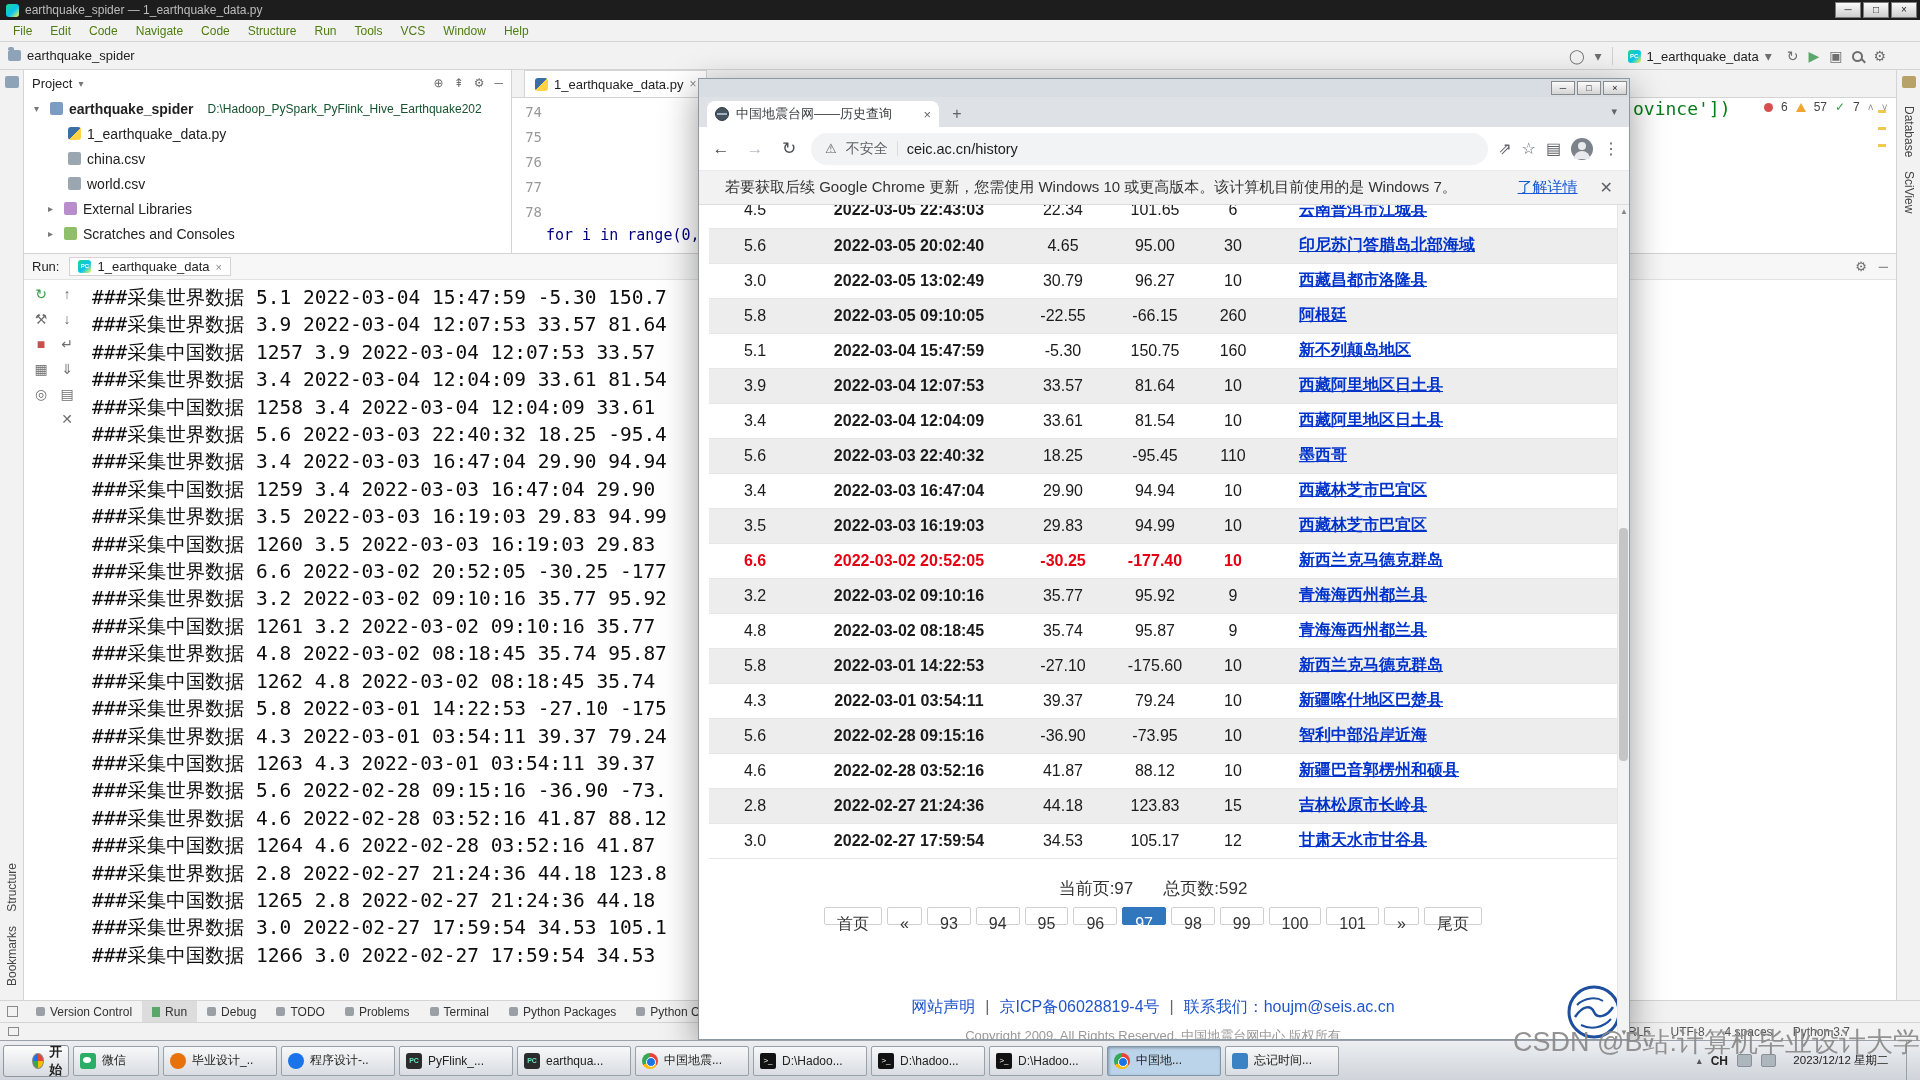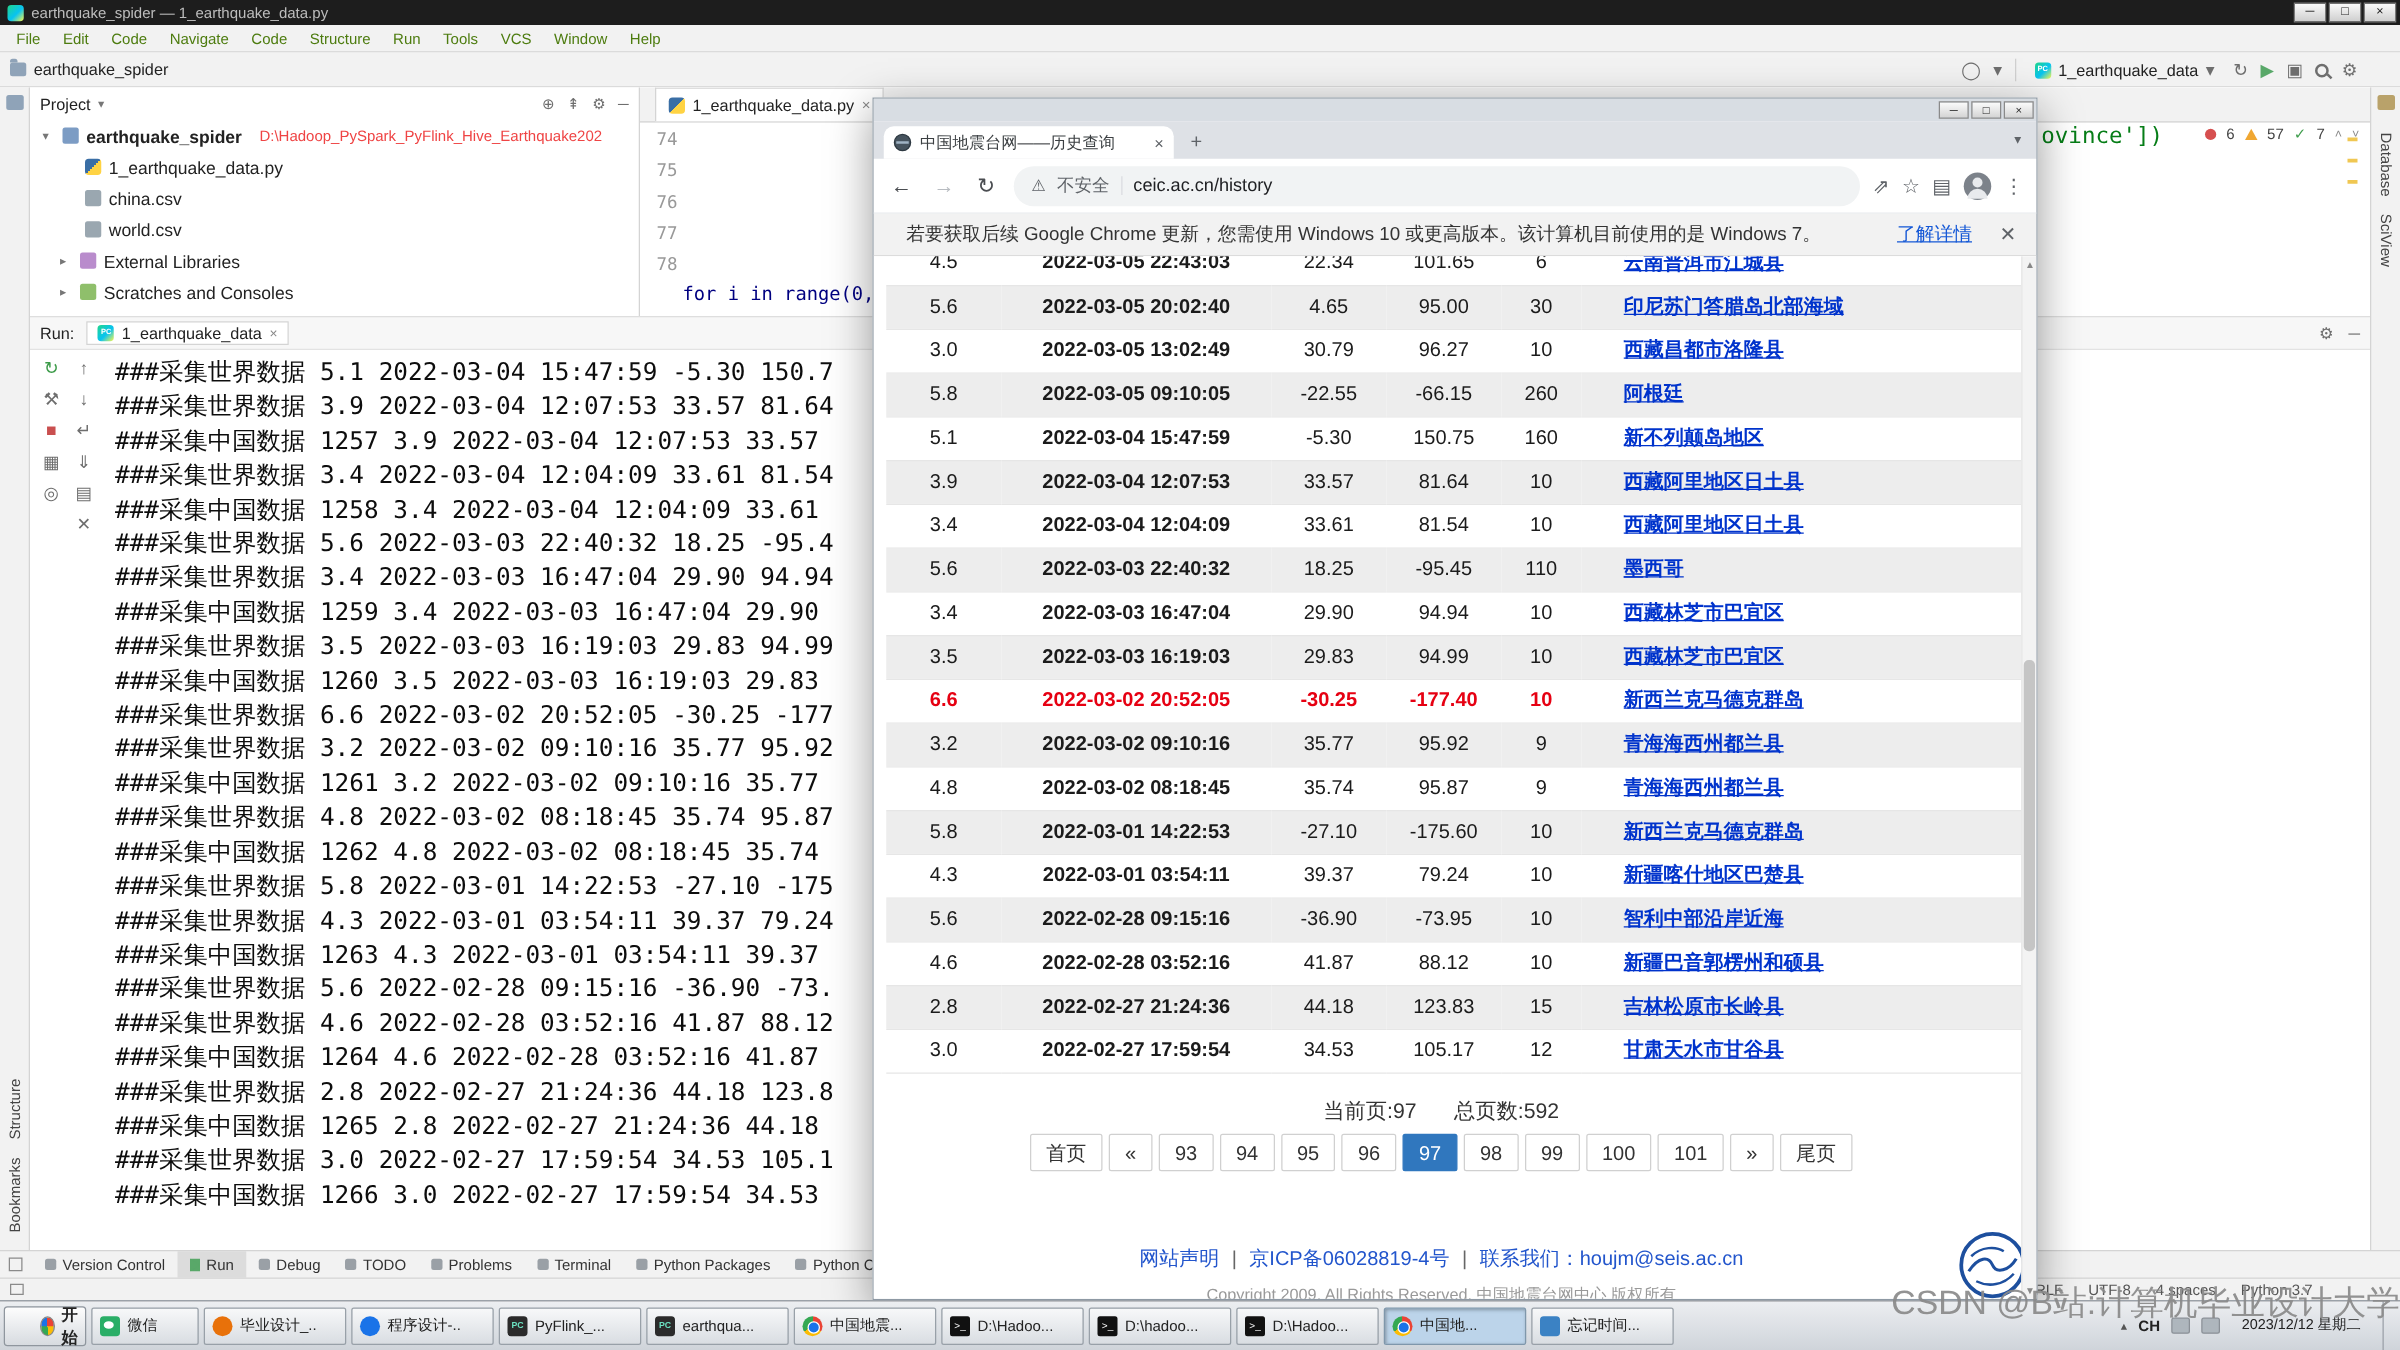--- a/index.html
+++ b/index.html
@@ -46,21 +46,21 @@
   .proj-head .hic { margin-left:auto; color:#6e6e6e; font-size:12px; display:flex; gap:10px; }
   .tree-row { height:25px; display:flex; align-items:center; gap:6px; font-size:14px; color:#222; padding-left:10px; white-space:nowrap; overflow:hidden; }
   .tree-row .tw { color:#777; font-size:10px; width:10px; }
   .indent1 { padding-left:44px; } .indent2 { padding-left:24px; }
   .ico { width:13px; height:13px; border-radius:2px; flex:0 0 auto; }
   .ico.folder { background:#7c9cc4; }
   .ico.py { background:linear-gradient(135deg,#3a6ea5 50%,#ffd343 50%); border-radius:3px; }
   .ico.csv { background:#9aa7b0; }
   .ico.lib { background:#b98ccc; }
   .ico.scratch { background:#8fbf6b; }
-  .tree-path { color:#ef4444; font-size:12px; margin-left:8px; }
+  .tree-path { color:#14532d; font-size:12px; margin-left:8px; }
 
   .pc-editor { position:absolute; left:512px; top:0; right:24px; height:183px; background:#fff; overflow:hidden; }
   .ed-tabs { height:28px; background:#f2f2f2; border-bottom:1px solid #d4d4d4; display:flex; align-items:flex-end; padding-left:12px; }
   .ed-tab { height:27px; background:#fff; border:1px solid #d4d4d4; border-bottom:none; display:flex; align-items:center; gap:6px;
             padding:0 10px; font-size:13px; color:#222; }
   .ed-tab .x { color:#888; font-size:12px; }
   .gutter { position:absolute; left:0; top:30px; width:30px; text-align:right; color:#999; font-size:14px; line-height:25px; }
   .code-line { position:absolute; left:34px; top:156px; font-size:15px; color:#000080; }
   .ed-frag { position:absolute; left:1121px; top:28px; font-size:18px; color:#067d17; }
   .insp { position:absolute; left:1252px; top:30px; display:flex; align-items:center; gap:8px; font-size:12px; color:#444; }
@@ -132,21 +132,21 @@
   table.eq { position:absolute; left:10px; top:-12px; width:908px; border-collapse:collapse; table-layout:fixed; }
   table.eq td { height:35px; text-align:center; font-size:16px; color:#1b1b1b; border-bottom:1px solid #e6e6e6; overflow:hidden; white-space:nowrap; }
   table.eq tr.alt { background:#ededed; }
   table.eq td.t-time { font-weight:bold; }
   table.eq td.loc { text-align:left; padding-left:34px; }
   .loc-link { color:#0033cc; font-weight:bold; text-decoration:underline; cursor:pointer; }
   tr.alert td { color:#e60012; font-weight:bold; }
 
   .pg-info { position:absolute; left:0; right:22px; top:672px; display:flex; justify-content:center; gap:30px; font-size:17px; color:#333; }
   .pg-buttons { position:absolute; left:0; right:22px; top:702px; display:flex; justify-content:center; gap:5px; }
-  .pg-btn { min-width:34px; height:30px; padding:0 12px; border:1px solid #d0d0d0; background:#fff; color:#333;
+  .pg-btn { min-width:34px; height:18px; padding:0 12px; border:1px solid #d0d0d0; background:#fff; color:#333;
             font-size:16px; line-height:32px; text-align:right; border-radius:2px; }
   .pg-btn.active { background:#3077be; border-color:#3077be; color:#fff; }
   .br-footer { position:absolute; left:0; right:22px; top:792px; text-align:center; }
   .ft-links { font-size:16px; }
   .ft-links span.lk { color:#2255cc; }
   .ft-links span.sp { color:#666; margin:0 10px; }
   .ft-copy { font-size:13px; color:#999; margin-top:9px; }
   .ceic-logo { position:absolute; right:8px; bottom:0; }
   .br-scroll { position:absolute; right:0; top:0; bottom:0; width:12px; background:#f3f3f3; border-left:1px solid #e5e5e5; }
   .br-scroll .up { position:absolute; top:2px; left:2px; font-size:8px; color:#888; }

